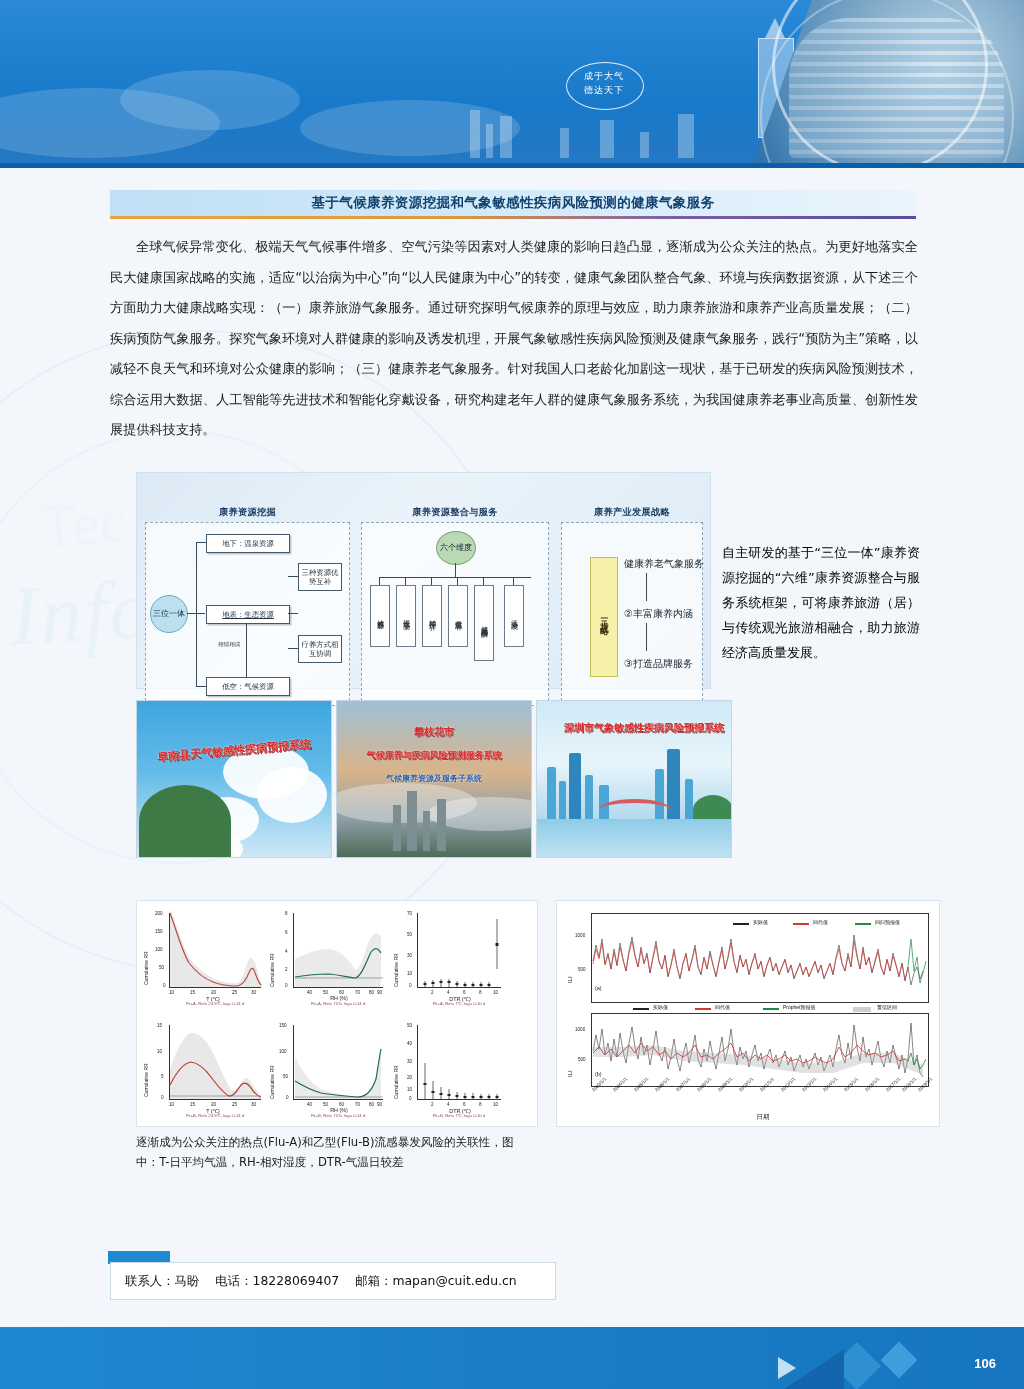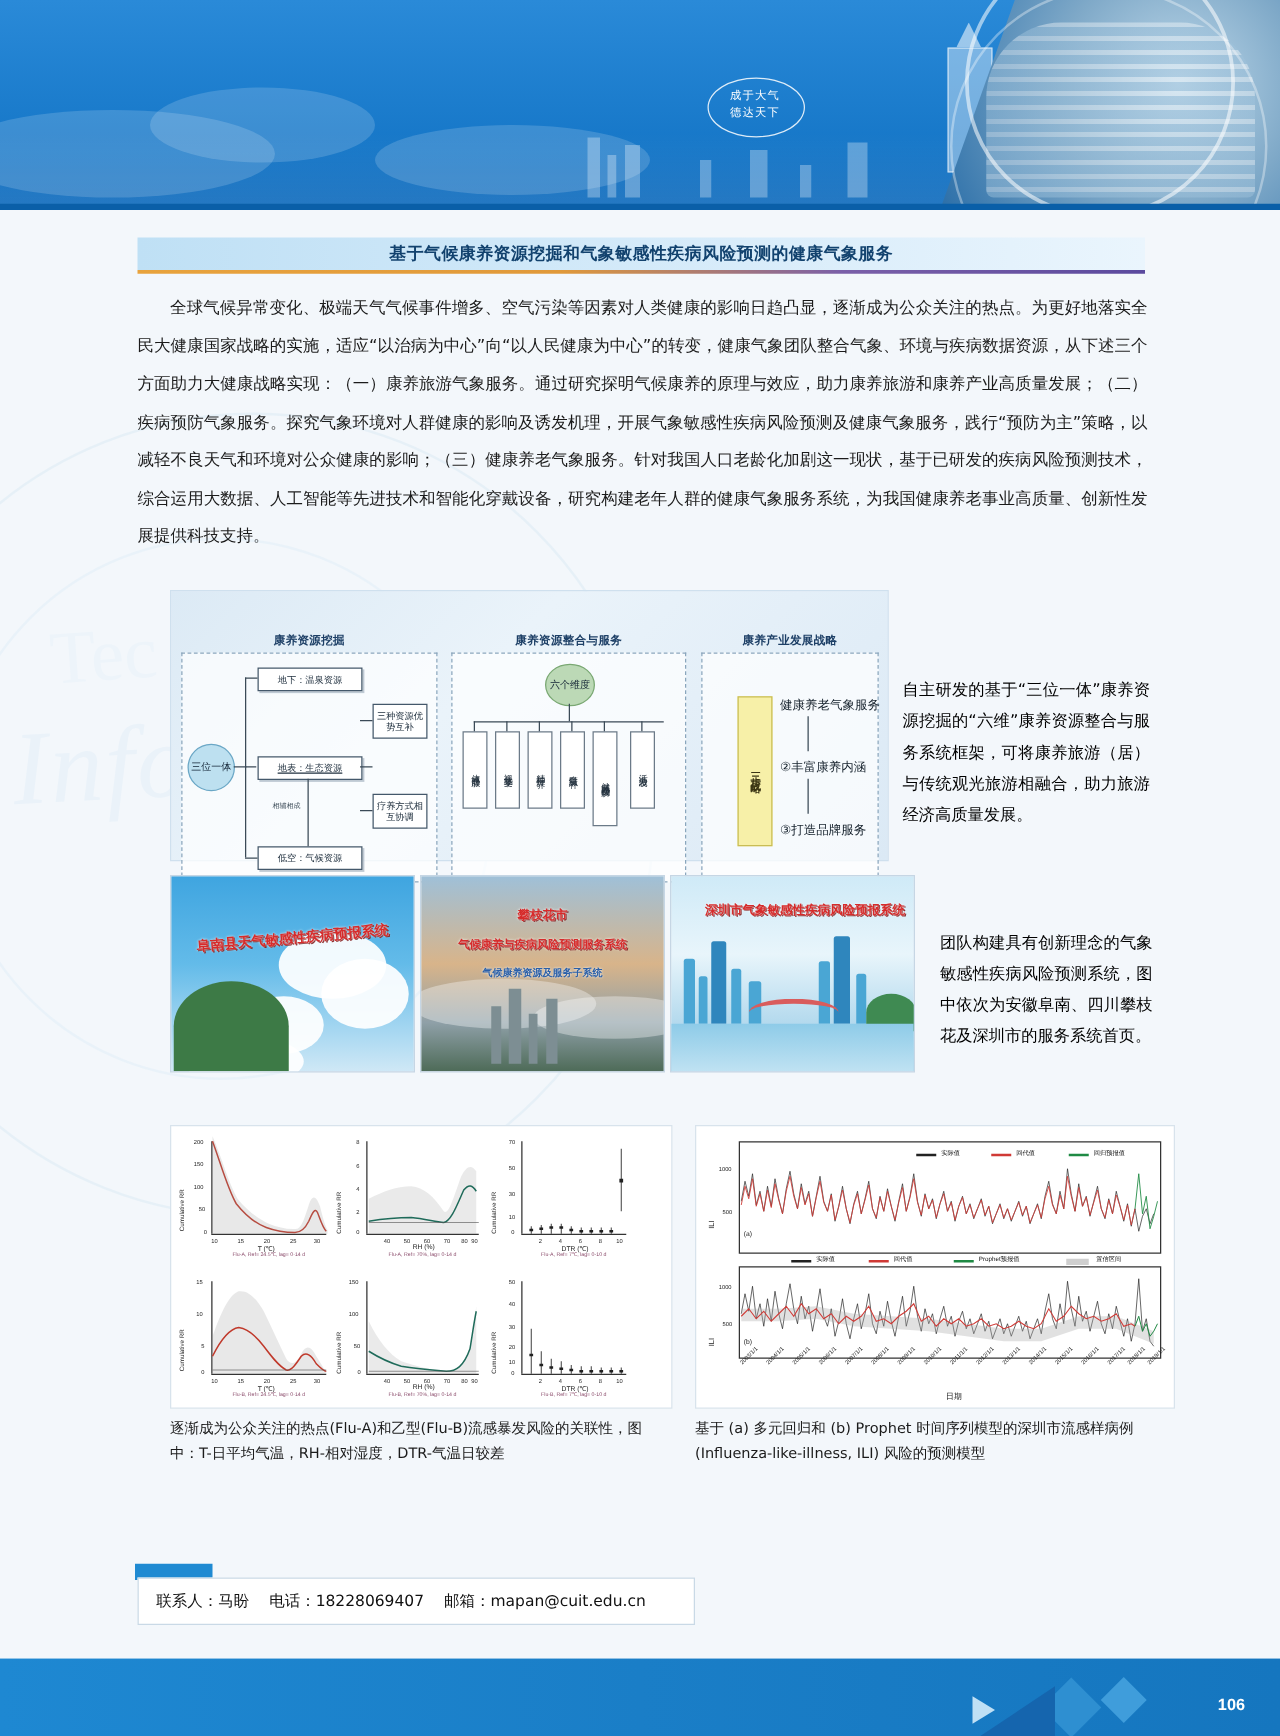--- a/index.html
+++ b/index.html
@@ -329,21 +329,20 @@
       <div class="sbld" style="left:118px;width:9px;height:50px;"></div>
       <div class="sbld" style="left:130px;width:13px;height:70px;background:#2f86bd;"></div>
       <div class="sbld" style="left:148px;width:8px;height:40px;"></div>
       <div class="green" style="left:156px;width:40px;height:30px;"></div>
       <div class="bridge"></div>
       <div class="river"></div>
       <div class="shot-cap" style="top:20px;font-size:10px;padding-left:10px;">深圳市气象敏感性疾病风险预报系统</div>
     </div>
   </div>
 
-  <div class="cap-right" style="left:752px;top:742px;width:170px;">团队构建具有创新理念的气象敏感性疾病风险预测系统，图中依次为安徽阜南、四川攀枝花及深圳市的服务系统首页。</div>
 
   <div class="chartbox cl">
 
     <div class="panel" style="left:14px;top:6px;width:112px;height:96px;">
       <div class="ylab" style="left:-8px;top:14px;height:64px;">Cumulative RR</div>
       <div class="axis" style="left:18px;top:6px;width:1px;height:74px;"></div>
       <div class="axis" style="left:18px;top:80px;width:92px;height:1px;"></div>
       <div class="tlab" style="left:4px;top:4px;">200</div>
       <div class="tlab" style="left:4px;top:22px;">150</div>
       <div class="tlab" style="left:4px;top:40px;">100</div>
@@ -598,21 +597,20 @@
         <div class="tlab" style="left:273px;top:2px;transform:rotate(-45deg);transform-origin:left top;">2016/1/1</div>
         <div class="tlab" style="left:294px;top:2px;transform:rotate(-45deg);transform-origin:left top;">2017/1/1</div>
         <div class="tlab" style="left:310px;top:2px;transform:rotate(-45deg);transform-origin:left top;">2018/1/1</div>
         <div class="tlab" style="left:326px;top:2px;transform:rotate(-45deg);transform-origin:left top;">2019/1/1</div>
       </div>
       <div class="xlab" style="left:150px;top:104px;width:60px;font-size:6.5px;">日期</div>
     </div>
   </div>
 
   <div class="figcap" style="left:136px;top:1132px;width:400px;">逐渐成为公众关注的热点(Flu-A)和乙型(Flu-B)流感暴发风险的关联性，图中：T-日平均气温，RH-相对湿度，DTR-气温日较差</div>
-  <div class="figcap" style="left:556px;top:1132px;width:380px;">基于 (a) 多元回归和 (b) Prophet 时间序列模型的深圳市流感样病例 (Influenza-like-illness, ILI) 风险的预测模型</div>
 
   <div class="contact-tab"></div>
   <div class="contact">
     <span>联系人：马盼</span>
     <span>电话：18228069407</span>
     <span>邮箱：mapan@cuit.edu.cn</span>
   </div>
 
   <div class="footer">
     <div style="position:absolute;left:0;bottom:0;width:1024px;height:62px;

